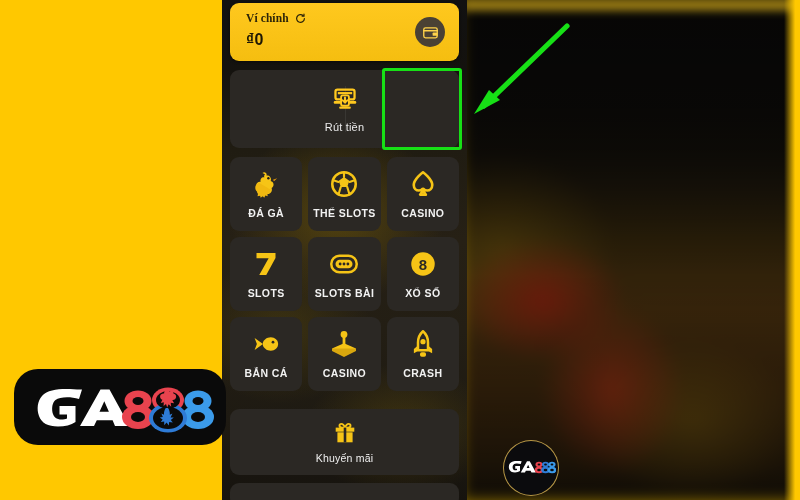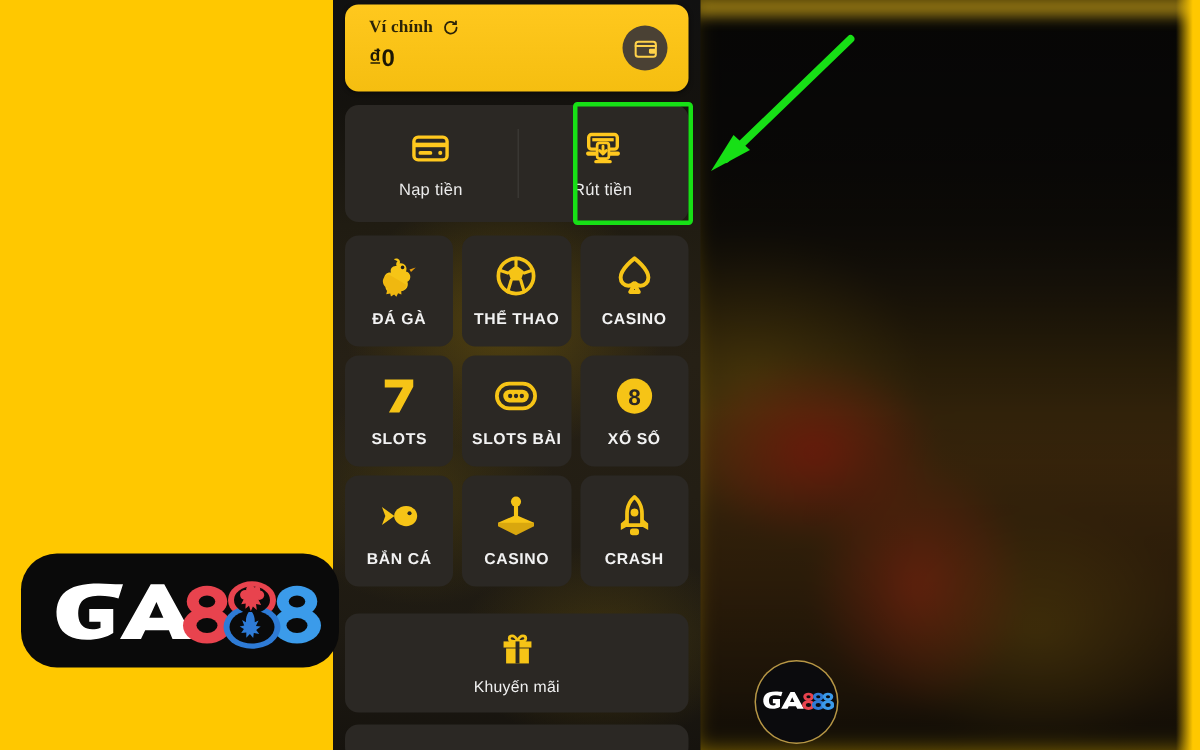--- a/index.html
+++ b/index.html
@@ -203,29 +203,20 @@
           <rect x="2.5" y="5.5" width="19" height="14" rx="2.4"></rect>
           <path d="M2.5 9.5h19"></path>
           <rect x="15" y="12" width="6.5" height="4.6" rx="1.2" fill="#ffd24a" stroke="none"></rect>
         </svg>
       </button>
     </div>
 
     <div class="dw-card">
       <div class="dw-divider"></div>
 
-      <div class="dw-item">
-        <svg class="dw-icon" viewBox="0 0 24 24">
-          <rect x="1.8" y="5" width="20.4" height="14" rx="2.6" fill="none" stroke="#FFC81E" stroke-width="2.1"></rect>
-          <rect x="1.8" y="8.4" width="20.4" height="2.8" fill="#FFC81E"></rect>
-          <rect x="4.6" y="13.6" width="8.5" height="2.3" rx="1.15" fill="#FFC81E"></rect>
-          <circle cx="18" cy="14.7" r="1.25" fill="#FFC81E"></circle>
-        </svg>
-        <span class="dw-label">Nạp tiền</span>
-      </div>
 
       <div class="dw-item">
         <svg class="dw-icon" viewBox="0 0 24 24">
           <rect x="3.2" y="3.4" width="17.6" height="9" rx="1.8" fill="none" stroke="#FFC81E" stroke-width="2.1"></rect>
           <rect x="5.4" y="5.6" width="13.2" height="2" fill="#FFC81E"></rect>
           <rect x="1.6" y="13.8" width="20.8" height="2.6" rx="1.1" fill="#FFC81E"></rect>
           <rect x="8.4" y="8.6" width="7.2" height="9.6" rx="1.6" fill="#2b2824" stroke="#FFC81E" stroke-width="1.7"></rect>
           <path d="M12 10.6v4.4M9.9 13.2 12 15.4l2.1-2.2" fill="none" stroke="#FFC81E" stroke-width="1.8" stroke-linecap="round" stroke-linejoin="round"></path>
           <rect x="6.6" y="19" width="10.8" height="2.1" rx="1" fill="#FFC81E"></rect>
         </svg>
@@ -244,21 +235,21 @@
         </svg>
         <span class="tile-label">ĐÁ GÀ</span>
       </div>
 
       <div class="tile">
         <svg class="tile-icon" viewBox="0 0 24 24">
           <circle cx="12" cy="12" r="9.4" fill="none" stroke="#F6C416" stroke-width="2"></circle>
           <path d="M12 6.3l4.2 3.1-1.6 5h-5.2l-1.6-5z" fill="#F6C416"></path>
           <path d="M12 2.6v3.7M4.1 9.2l3.5 1.2M19.9 9.2l-3.5 1.2M7.6 20.4l1.8-6M16.4 20.4l-1.8-6" stroke="#F6C416" stroke-width="1.7" stroke-linecap="round" fill="none"></path>
         </svg>
-        <span class="tile-label">THỂ THAO</span>
+        <span class="tile-label">THỂ SLOTS</span>
       </div>
 
       <div class="tile">
         <svg class="tile-icon" viewBox="0 0 24 24">
           <path d="M12 2.6c0 0-7.4 5.6-7.4 10.2 0 2.6 1.9 4.4 4.1 4.4 1.2 0 2.2-.5 2.9-1.3-.2 2-.9 3.6-1.9 4.6h4.6c-1-1-1.7-2.6-1.9-4.6.7.8 1.7 1.3 2.9 1.3 2.2 0 4.1-1.8 4.1-4.4 0-4.6-7.4-10.2-7.4-10.2z" fill="none" stroke="#F6C416" stroke-width="2.1" stroke-linejoin="round"></path>
         </svg>
         <span class="tile-label">CASINO</span>
       </div>
 
       <div class="tile">

